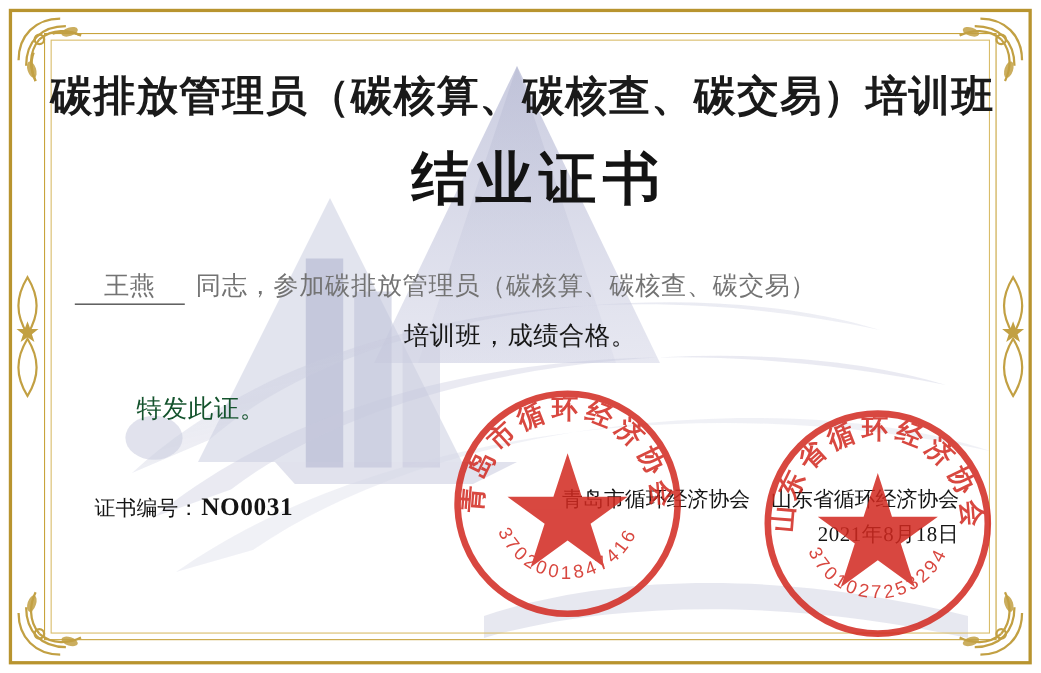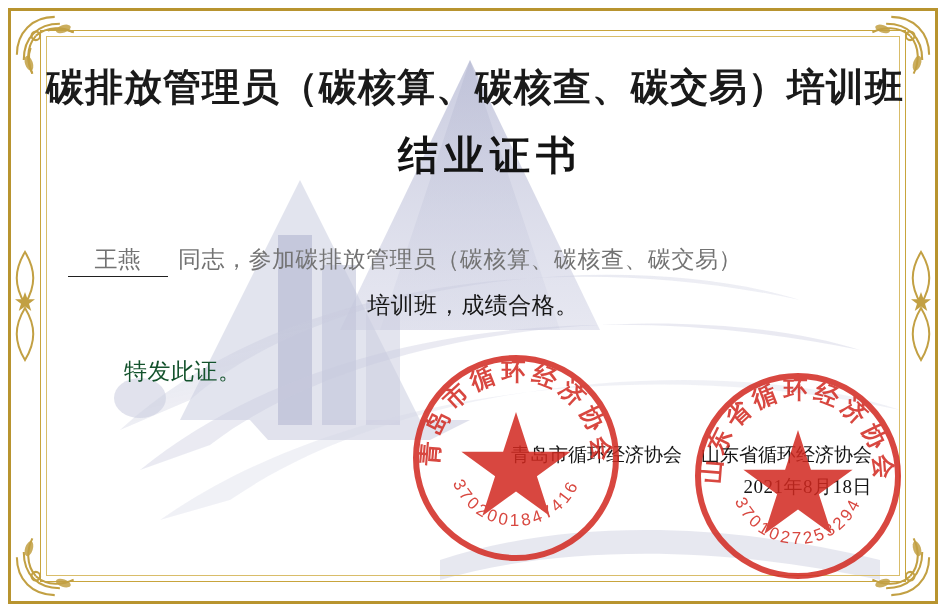--- a/index.html
+++ b/index.html
@@ -74,21 +74,21 @@
     font-size: 38px;
     letter-spacing: 1px;
     font-weight: bold;
     color: #1a1a1a;
     white-space: nowrap;
   }
   .title-sub {
     position: absolute;
     top: 92px; left: 0; right: 0;
     text-align: center;
-    font-size: 40px;
+    font-size: 52px;
     font-weight: bold;
     letter-spacing: 6px;
     color: #131313;
     margin-left: 34px;
   }
 
   .body-line1 {
     position: absolute;
     top: 208px; left: 22px; right: 18px;
     font-size: 23px;
@@ -287,20 +287,23 @@
   <div class="content">
     <div class="title-main">碳排放管理员（碳核算、碳核查、碳交易）培训班</div>
     <div class="title-sub">结业证书</div>
 
     <div class="body-line1">
       <span class="name-blank">王燕</span><span>同志，参加碳排放管理员（碳核算、碳核查、碳交易）</span>
     </div>
     <div class="body-line2">培训班，成绩合格。</div>
     <div class="body-line3">特发此证。</div>
 
+    <div class="cert-no">
+      <span>证书编号：</span><span class="no-value">NO0031</span>
+    </div>
 
     <div class="signers">
       <div class="orgs">青岛市循环经济协会　山东省循环经济协会</div>
       <div class="date">2021年8月18日</div>
     </div>
   </div>
 
   <div class="seal seal-qd">
     <svg width="216" height="216" viewBox="0 0 216 216" xmlns="http://www.w3.org/2000/svg">
       <defs>

